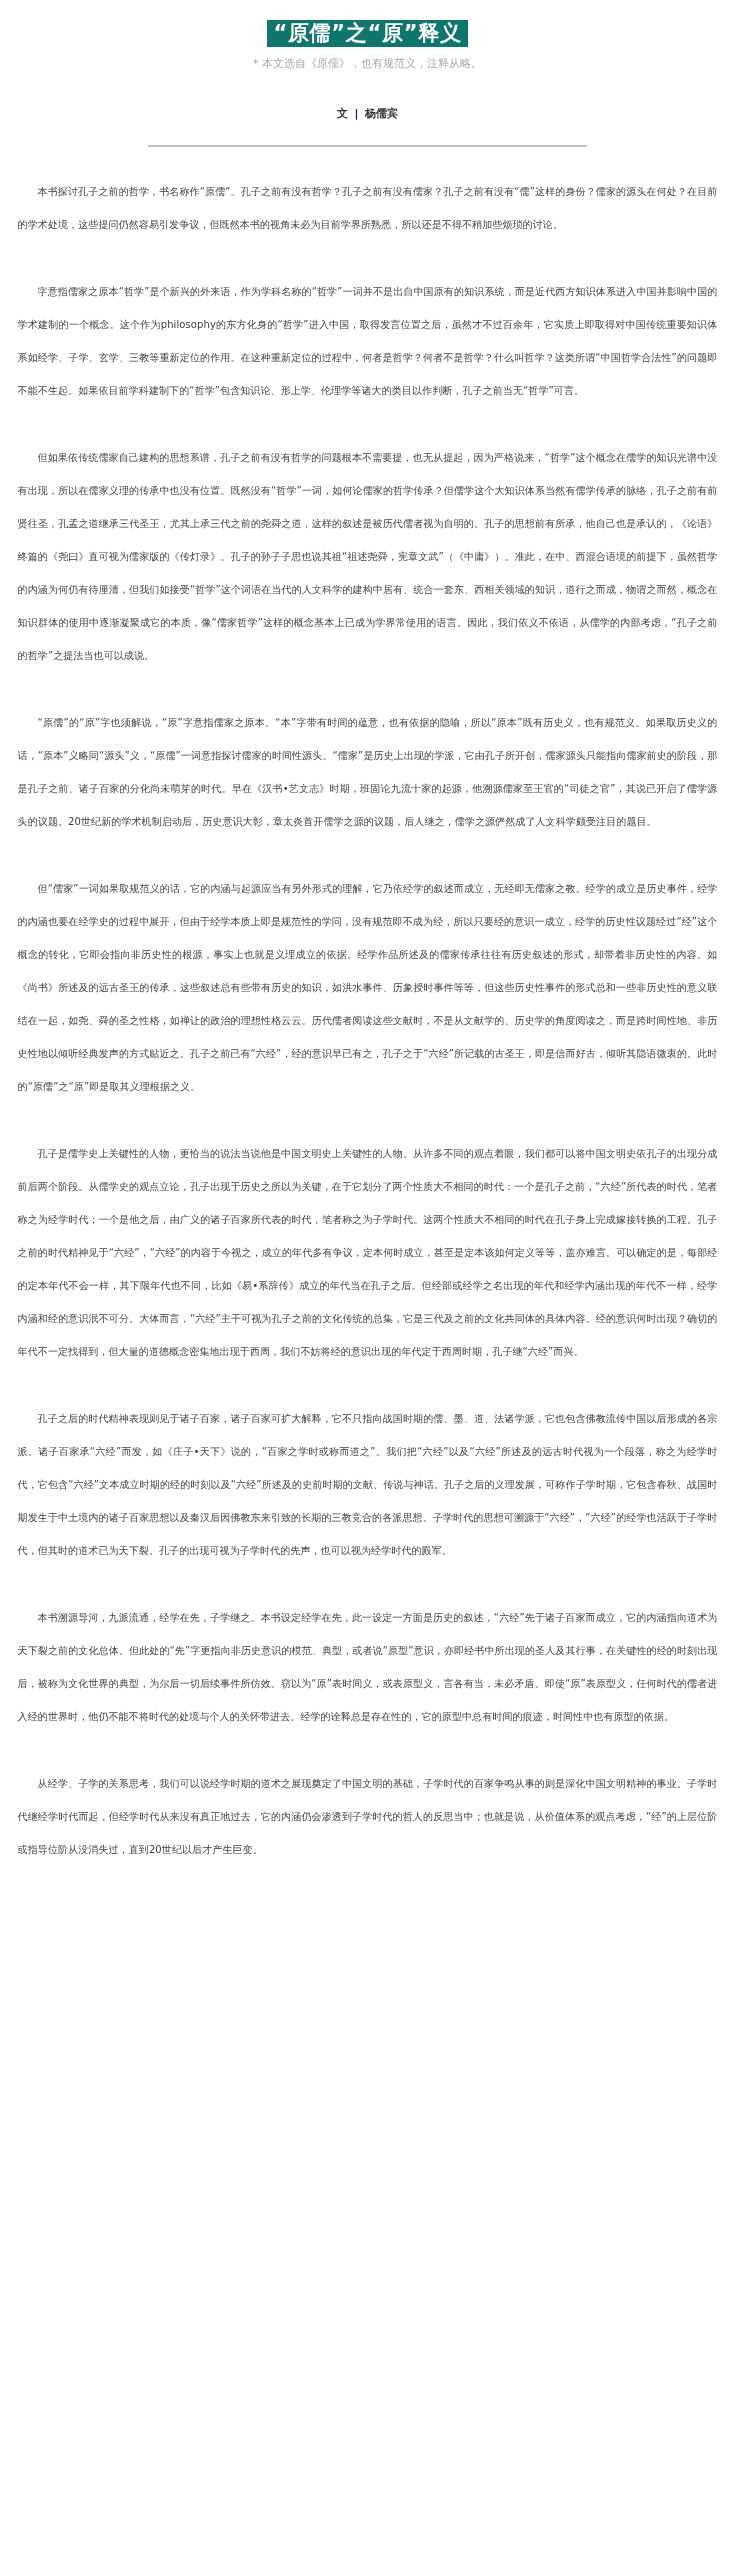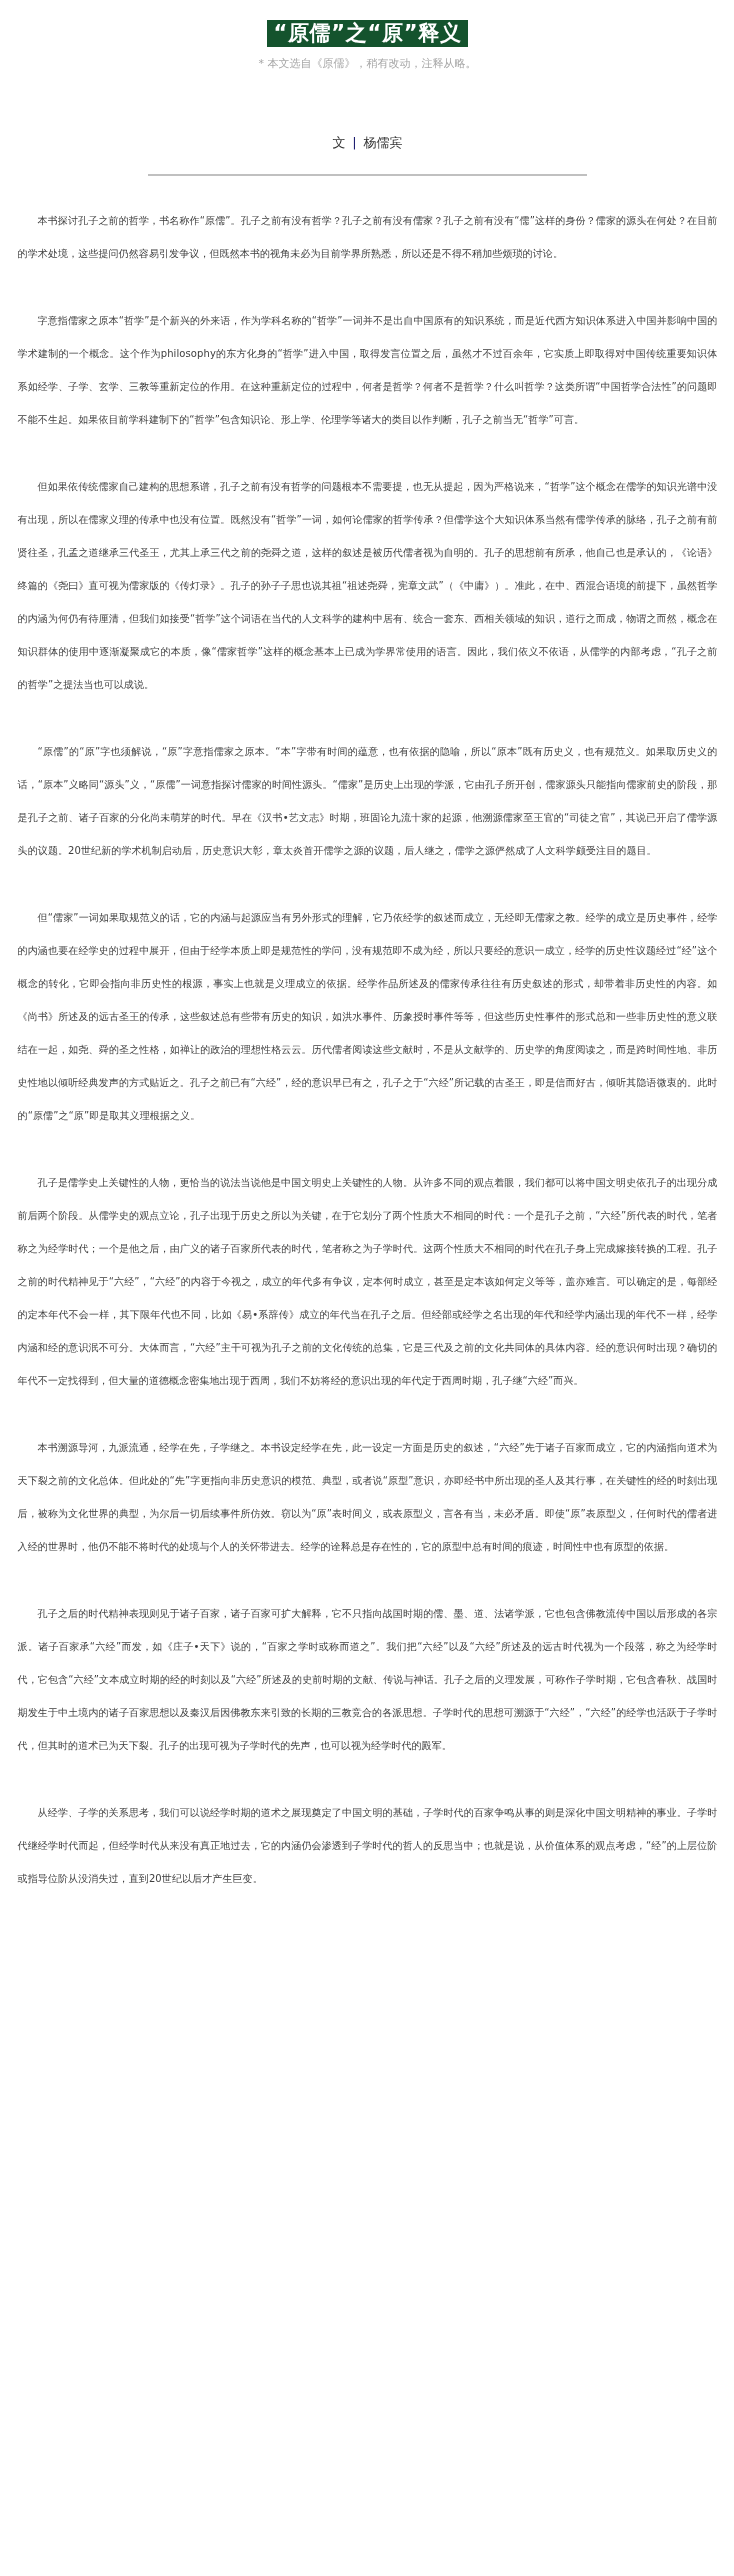--- a/index.html
+++ b/index.html
@@ -1,43 +1,43 @@
 <!DOCTYPE html>
 <html style="font-size:10.5px"><head>
 <meta charset="utf-8">
 <style>
   html, body { margin: 0; padding: 0; background: #ffffff; }
   body { width: 735px; font-family: "DejaVu Sans", "Liberation Sans", sans-serif; color: #3e3e3e; }
   .header { text-align: center; padding-top: 20px; }
-  .title { display: inline-block; background: #14532d; color: #ffffff; font-weight: bold; font-size: 21px; line-height: 27.4px; padding: 0 6.5px; letter-spacing: 0.7px; }
+  .title { display: inline-block; background: #0f766e; color: #ffffff; font-weight: bold; font-size: 21px; line-height: 27.4px; padding: 0 6.5px; letter-spacing: 0.7px; }
   .subtitle { margin-top: 7.8px; font-size: 11px; color: #a6a6a6; line-height: 17px; }
-  .author { margin-top: 61px; font-size: 13px; color: #333333; line-height: 19.6px; }
+  .author { margin-top: 32px; font-size: 11px; color: #333333; line-height: 19.6px; font-weight: bold; }
   .author .sep { color: #1a1a6e; margin: 0 2.6px; }
   .divider { width: 439px; height: 1.3px; background: #c0c0c0; margin: 21.6px auto 0 auto; border: none; }
   .article { padding: 0 17.6px; margin-top: 28px; }
   .para { font-size: 10px; line-height: 33px; text-indent: 2em; margin: 0 0 34px 0; text-align: justify; letter-spacing: 0.1px; }
 </style>
 </head>
 <body>
 
 <div class="header">
   <div class="title">“原儒”之“原”释义</div>
-  <div class="subtitle">* 本文选自《原儒》，稍有改动，注释从略。</div>
+  <div class="subtitle">* 本文选自《原儒》，也有规范义，注释从略。</div>
   <div class="author">
     <span>文</span>
     <span class="sep">|</span>
     <span>杨儒宾</span>
   </div>
   <div class="divider"></div>
 </div>
 
 <div class="article">
   <p class="para">本书探讨孔子之前的哲学，书名称作“原儒”。孔子之前有没有哲学？孔子之前有没有儒家？孔子之前有没有“儒”这样的身份？儒家的源头在何处？在目前的学术处境，这些提问仍然容易引发争议，但既然本书的视角未必为目前学界所熟悉，所以还是不得不稍加些烦琐的讨论。</p>
   <p class="para">字意指儒家之原本“哲学”是个新兴的外来语，作为学科名称的“哲学”一词并不是出自中国原有的知识系统，而是近代西方知识体系进入中国并影响中国的学术建制的一个概念。这个作为philosophy的东方化身的“哲学”进入中国，取得发言位置之后，虽然才不过百余年，它实质上即取得对中国传统重要知识体系如经学、子学、玄学、三教等重新定位的作用。在这种重新定位的过程中，何者是哲学？何者不是哲学？什么叫哲学？这类所谓“中国哲学合法性”的问题即不能不生起。如果依目前学科建制下的“哲学”包含知识论、形上学、伦理学等诸大的类目以作判断，孔子之前当无“哲学”可言。</p>
   <p class="para">但如果依传统儒家自己建构的思想系谱，孔子之前有没有哲学的问题根本不需要提，也无从提起，因为严格说来，“哲学”这个概念在儒学的知识光谱中没有出现，所以在儒家义理的传承中也没有位置。既然没有“哲学”一词，如何论儒家的哲学传承？但儒学这个大知识体系当然有儒学传承的脉络，孔子之前有前贤往圣，孔孟之道继承三代圣王，尤其上承三代之前的尧舜之道，这样的叙述是被历代儒者视为自明的。孔子的思想前有所承，他自己也是承认的，《论语》终篇的《尧曰》直可视为儒家版的《传灯录》。孔子的孙子子思也说其祖“祖述尧舜，宪章文武”（《中庸》）。准此，在中、西混合语境的前提下，虽然哲学的内涵为何仍有待厘清，但我们如接受“哲学”这个词语在当代的人文科学的建构中居有、统合一套东、西相关领域的知识，道行之而成，物谓之而然，概念在知识群体的使用中逐渐凝聚成它的本质，像“儒家哲学”这样的概念基本上已成为学界常使用的语言。因此，我们依义不依语，从儒学的内部考虑，“孔子之前的哲学”之提法当也可以成说。</p>
   <p class="para">“原儒”的“原”字也须解说，“原”字意指儒家之原本。“本”字带有时间的蕴意，也有依据的隐喻，所以“原本”既有历史义，也有规范义。如果取历史义的话，“原本”义略同“源头”义，“原儒”一词意指探讨儒家的时间性源头。“儒家”是历史上出现的学派，它由孔子所开创，儒家源头只能指向儒家前史的阶段，那是孔子之前、诸子百家的分化尚未萌芽的时代。早在《汉书•艺文志》时期，班固论九流十家的起源，他溯源儒家至王官的“司徒之官”，其说已开启了儒学源头的议题。20世纪新的学术机制启动后，历史意识大彰，章太炎首开儒学之源的议题，后人继之，儒学之源俨然成了人文科学颇受注目的题目。</p>
   <p class="para">但“儒家”一词如果取规范义的话，它的内涵与起源应当有另外形式的理解，它乃依经学的叙述而成立，无经即无儒家之教。经学的成立是历史事件，经学的内涵也要在经学史的过程中展开，但由于经学本质上即是规范性的学问，没有规范即不成为经，所以只要经的意识一成立，经学的历史性议题经过“经”这个概念的转化，它即会指向非历史性的根源，事实上也就是义理成立的依据。经学作品所述及的儒家传承往往有历史叙述的形式，却带着非历史性的内容。如《尚书》所述及的远古圣王的传承，这些叙述总有些带有历史的知识，如洪水事件、历象授时事件等等，但这些历史性事件的形式总和一些非历史性的意义联结在一起，如尧、舜的圣之性格，如禅让的政治的理想性格云云。历代儒者阅读这些文献时，不是从文献学的、历史学的角度阅读之，而是跨时间性地、非历史性地以倾听经典发声的方式贴近之。孔子之前已有“六经”，经的意识早已有之，孔子之于“六经”所记载的古圣王，即是信而好古，倾听其隐语微衷的。此时的“原儒”之“原”即是取其义理根据之义。</p>
   <p class="para">孔子是儒学史上关键性的人物，更恰当的说法当说他是中国文明史上关键性的人物。从许多不同的观点着眼，我们都可以将中国文明史依孔子的出现分成前后两个阶段。从儒学史的观点立论，孔子出现于历史之所以为关键，在于它划分了两个性质大不相同的时代：一个是孔子之前，“六经”所代表的时代，笔者称之为经学时代；一个是他之后，由广义的诸子百家所代表的时代，笔者称之为子学时代。这两个性质大不相同的时代在孔子身上完成嫁接转换的工程。孔子之前的时代精神见于“六经”，“六经”的内容于今视之，成立的年代多有争议，定本何时成立，甚至是定本该如何定义等等，盖亦难言。可以确定的是，每部经的定本年代不会一样，其下限年代也不同，比如《易•系辞传》成立的年代当在孔子之后。但经部或经学之名出现的年代和经学内涵出现的年代不一样，经学内涵和经的意识泯不可分。大体而言，“六经”主干可视为孔子之前的文化传统的总集，它是三代及之前的文化共同体的具体内容。经的意识何时出现？确切的年代不一定找得到，但大量的道德概念密集地出现于西周，我们不妨将经的意识出现的年代定于西周时期，孔子继“六经”而兴。</p>
+  <p class="para">孔子之后的时代精神表现则见于诸子百家，诸子百家可扩大解释，它不只指向战国时期的儒、墨、道、法诸学派，它也包含佛教流传中国以后形成的各宗派。诸子百家承“六经”而发，如《庄子•天下》说的，“百家之学时或称而道之”。我们把“六经”以及“六经”所述及的远古时代视为一个段落，称之为经学时代，它包含“六经”文本成立时期的经的时刻以及“六经”所述及的史前时期的文献、传说与神话。孔子之后的义理发展，可称作子学时期，它包含春秋、战国时期发生于中土境内的诸子百家思想以及秦汉后因佛教东来引致的长期的三教竞合的各派思想。子学时代的思想可溯源于“六经”，“六经”的经学也活跃于子学时代，但其时的道术已为天下裂。孔子的出现可视为子学时代的先声，也可以视为经学时代的殿军。</p>
   <p class="para">本书溯源导河，九派流通，经学在先，子学继之。本书设定经学在先，此一设定一方面是历史的叙述，“六经”先于诸子百家而成立，它的内涵指向道术为天下裂之前的文化总体。但此处的“先”字更指向非历史意识的模范、典型，或者说“原型”意识，亦即经书中所出现的圣人及其行事，在关键性的经的时刻出现后，被称为文化世界的典型，为尔后一切后续事件所仿效。窃以为“原”表时间义，或表原型义，言各有当，未必矛盾。即使“原”表原型义，任何时代的儒者进入经的世界时，他仍不能不将时代的处境与个人的关怀带进去。经学的诠释总是存在性的，它的原型中总有时间的痕迹，时间性中也有原型的依据。</p>
-  <p class="para">孔子之后的时代精神表现则见于诸子百家，诸子百家可扩大解释，它不只指向战国时期的儒、墨、道、法诸学派，它也包含佛教流传中国以后形成的各宗派。诸子百家承“六经”而发，如《庄子•天下》说的，“百家之学时或称而道之”。我们把“六经”以及“六经”所述及的远古时代视为一个段落，称之为经学时代，它包含“六经”文本成立时期的经的时刻以及“六经”所述及的史前时期的文献、传说与神话。孔子之后的义理发展，可称作子学时期，它包含春秋、战国时期发生于中土境内的诸子百家思想以及秦汉后因佛教东来引致的长期的三教竞合的各派思想。子学时代的思想可溯源于“六经”，“六经”的经学也活跃于子学时代，但其时的道术已为天下裂。孔子的出现可视为子学时代的先声，也可以视为经学时代的殿军。</p>
   <p class="para">从经学、子学的关系思考，我们可以说经学时期的道术之展现奠定了中国文明的基础，子学时代的百家争鸣从事的则是深化中国文明精神的事业。子学时代继经学时代而起，但经学时代从来没有真正地过去，它的内涵仍会渗透到子学时代的哲人的反思当中；也就是说，从价值体系的观点考虑，“经”的上层位阶或指导位阶从没消失过，直到20世纪以后才产生巨变。</p>
 </div>
 
 
 </body></html>

